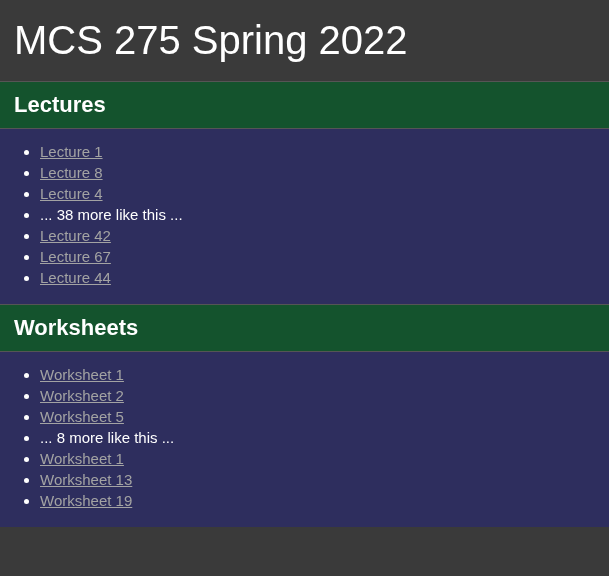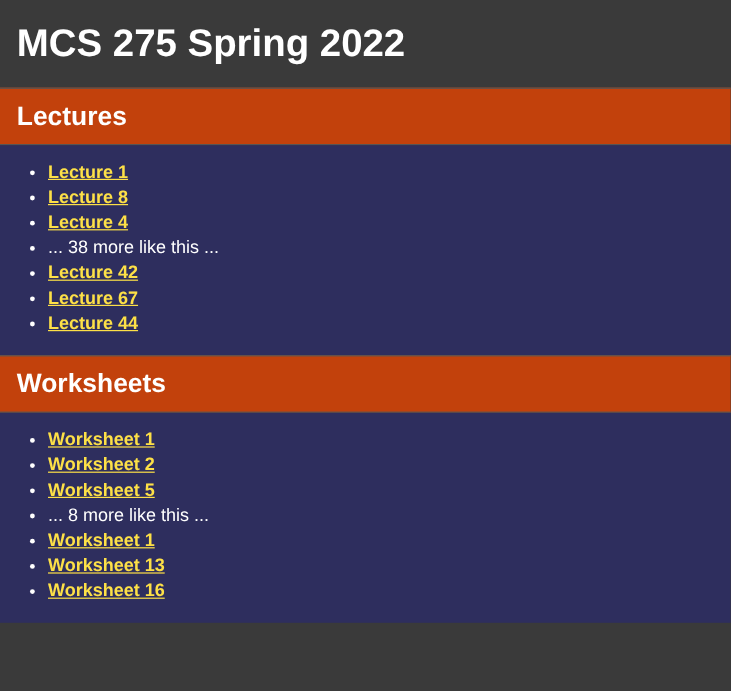--- a/index.html
+++ b/index.html
@@ -15,27 +15,27 @@
       font-family: Arial, sans-serif;
       color: #ffffff;
     }
 
     .page-title-section {
       background-color: #3a3a3a;
       padding: 18px 14px 18px 14px;
     }
 
     .page-title {
-      font-size: 32px;
-      font-weight: bold;
+      font-size: 40px;
+      font-weight: normal;
       color: #ffffff;
     }
 
     .section-header {
-      background-color: #c2410c;
+      background-color: #14532d;
       padding: 10px 14px;
       border-top: 1px solid #555;
       border-bottom: 1px solid #555;
     }
 
     .section-header h2 {
       font-size: 22px;
       font-weight: bold;
       color: #ffffff;
     }
@@ -50,24 +50,23 @@
       padding-left: 20px;
     }
 
     .section-content ul li {
       margin-bottom: 4px;
       color: #ffffff;
       font-size: 15px;
     }
 
     .section-content ul li a {
-      color: #fde047;
+      color: #a3a3a3;
       text-decoration: underline;
       font-size: 15px;
-      font-weight: bold;
     }
 
     .ellipsis-item {
       color: #ffffff;
       font-size: 15px;
       list-style-type: disc;
     }
   </style>
 </head>
 <body>
@@ -120,16 +119,16 @@
       <a href="#ws3">Worksheet 5</a>
     </li>
     <li class="ellipsis-item">... 8 more like this ...</li>
     <li>
       <a href="#ws12">Worksheet 1</a>
     </li>
     <li>
       <a href="#ws13">Worksheet 13</a>
     </li>
     <li>
-      <a href="#ws14">Worksheet 16</a>
+      <a href="#ws14">Worksheet 19</a>
     </li>
   </ul>
 </div>
 
 </body></html>

